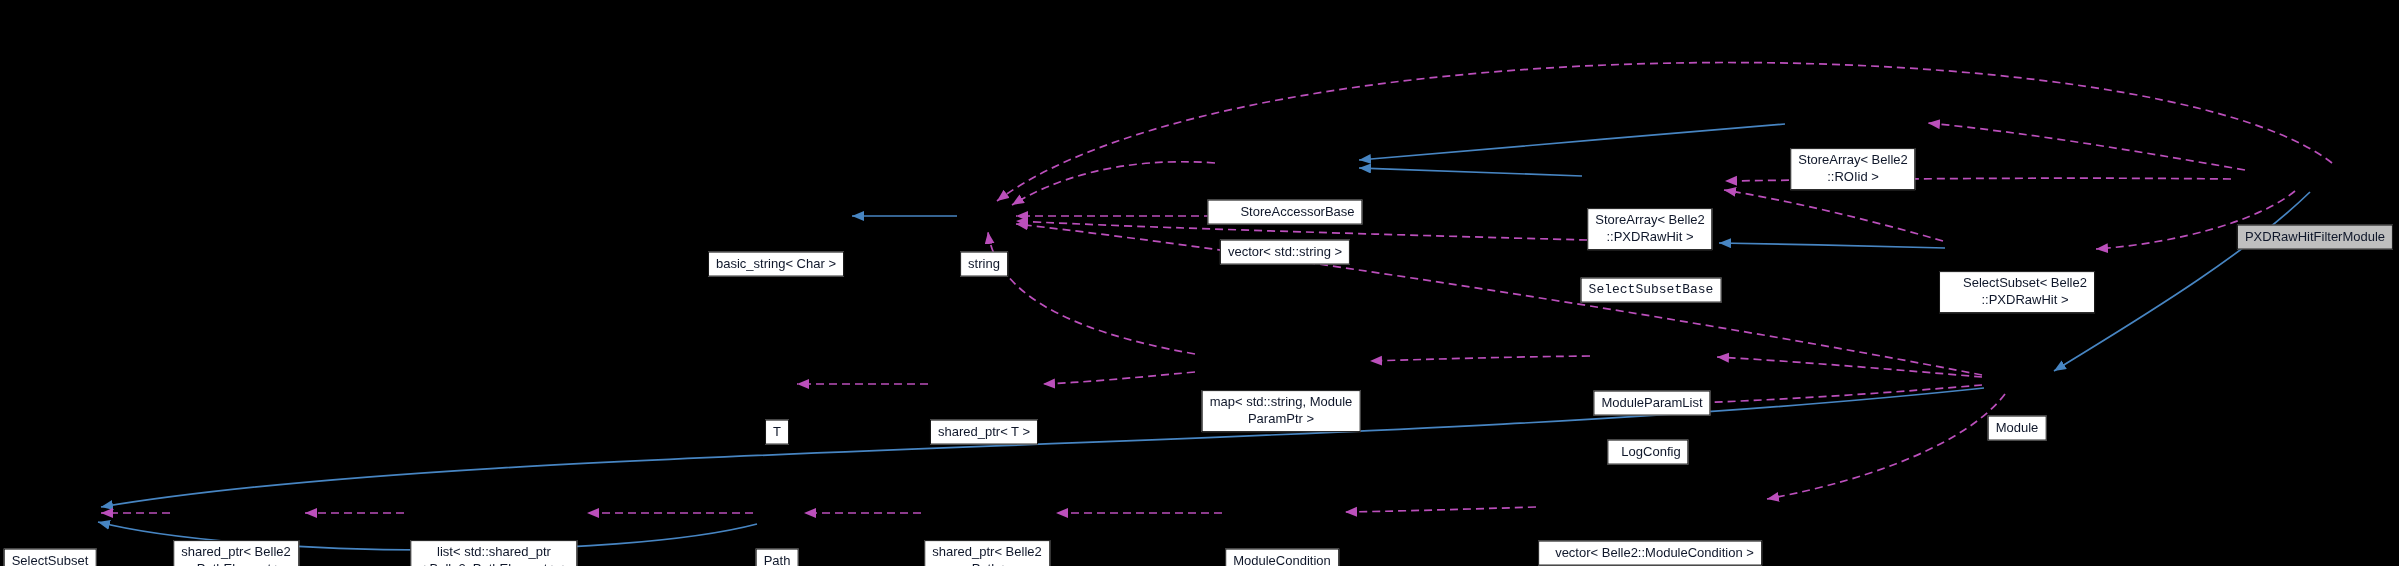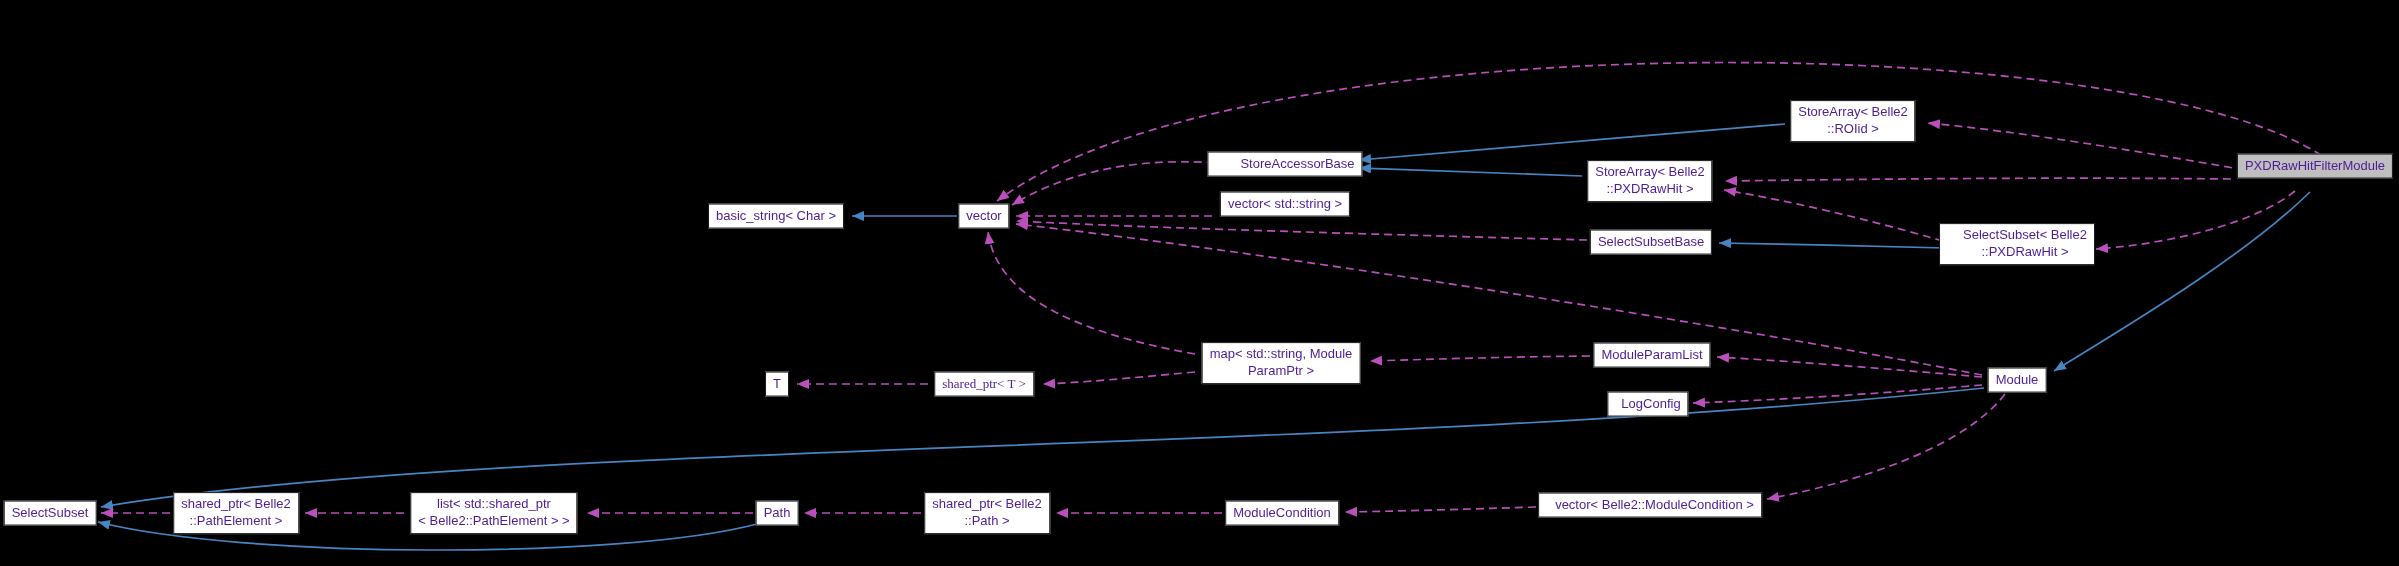--- a/index.html
+++ b/index.html
@@ -31,29 +31,30 @@
   .edge-inherit {
     fill: none;
     stroke: #4785c2;
     stroke-width: 1.7;
   }
   .node {
     position: absolute;
     transform: translate(-50%, -50%);
     z-index: 2;
     background: #ffffff;
-    color: #4c1d95;
+    color: #0f172a;
     border: 1px solid #141414;
     font-size: 13px;
     line-height: 1.3;
     padding: 3px 7px;
     text-align: center;
     white-space: pre-line;
     cursor: pointer;
     box-sizing: border-box;
+    margin-top: 48px;
   }
   .node.main {
     background: #bfbfbf;
   }
 </style>
 </head>
 <body>
 
 <div class="canvas">
 
@@ -93,34 +94,34 @@
     <path class="edge-usage" d="M 404 513 L 305 513" marker-end="url(#m-mag)"></path>
     <path class="edge-usage" d="M 170 513 L 101 513" marker-end="url(#m-mag)"></path>
     <path class="edge-usage" d="M 2332 163 C 2160 28 1240 18 997 201" marker-end="url(#m-mag)"></path>
     <path class="edge-usage" d="M 2245 170 C 2130 150 2030 133 1928 123" marker-end="url(#m-mag)"></path>
     <path class="edge-usage" d="M 2231 179 C 2050 177 1880 179 1725 181" marker-end="url(#m-mag)"></path>
     <path class="edge-usage" d="M 2295 191 C 2260 220 2180 243 2096 249" marker-end="url(#m-mag)"></path>
     <path class="edge-usage" d="M 1943 241 C 1870 220 1792 201 1724 190" marker-end="url(#m-mag)"></path>
   </svg>
 
   <div class="node" style="left:776px;  top:216px;">basic_string&lt; Char &gt;</div>
-  <div class="node" style="left:984px;  top:216px;">vector</div>
+  <div class="node" style="left:984px;  top:216px;">string</div>
   <div class="node" style="left:1285px; top:164px;padding-left:32px;">StoreAccessorBase</div>
   <div class="node" style="left:1285px; top:204px;">vector&lt; std::string &gt;</div>
   <div class="node" style="left:1853px; top:121px;">StoreArray&lt; Belle2
 ::ROIid &gt;</div>
   <div class="node" style="left:1650px; top:181px;">StoreArray&lt; Belle2
 ::PXDRawHit &gt;</div>
-  <div class="node" style="left:1651px; top:242px;">SelectSubsetBase</div>
+  <div class="node" style="left:1651px; top:242px;font-family:Liberation Mono, monospace;">SelectSubsetBase</div>
   <div class="node" style="left:2017px; top:244px;padding-left:23px;">SelectSubset&lt; Belle2
 ::PXDRawHit &gt;</div>
-  <div class="node main" style="left:2315px; top:166px;">PXDRawHitFilterModule</div>
+  <div class="node main" style="left:2315px; top:189px;">PXDRawHitFilterModule</div>
   <div class="node" style="left:1281px; top:363px;">map&lt; std::string, Module
 ParamPtr &gt;</div>
-  <div class="node" style="left:984px;  top:384px;font-family:Liberation Serif, serif;">shared_ptr&lt; T &gt;</div>
+  <div class="node" style="left:984px;  top:384px;">shared_ptr&lt; T &gt;</div>
   <div class="node" style="left:777px;  top:384px;">T</div>
   <div class="node" style="left:1652px; top:355px;text-align:right;">ModuleParamList</div>
   <div class="node" style="left:1648px; top:404px;padding-left:13px;">LogConfig</div>
   <div class="node" style="left:2017px; top:380px;">Module</div>
   <div class="node" style="left:50px;   top:513px;">SelectSubset</div>
   <div class="node" style="left:236px;  top:513px;">shared_ptr&lt; Belle2
 ::PathElement &gt;</div>
   <div class="node" style="left:494px;  top:513px;">list&lt; std::shared_ptr
 &lt; Belle2::PathElement &gt; &gt;</div>
   <div class="node" style="left:777px;  top:513px;">Path</div>

